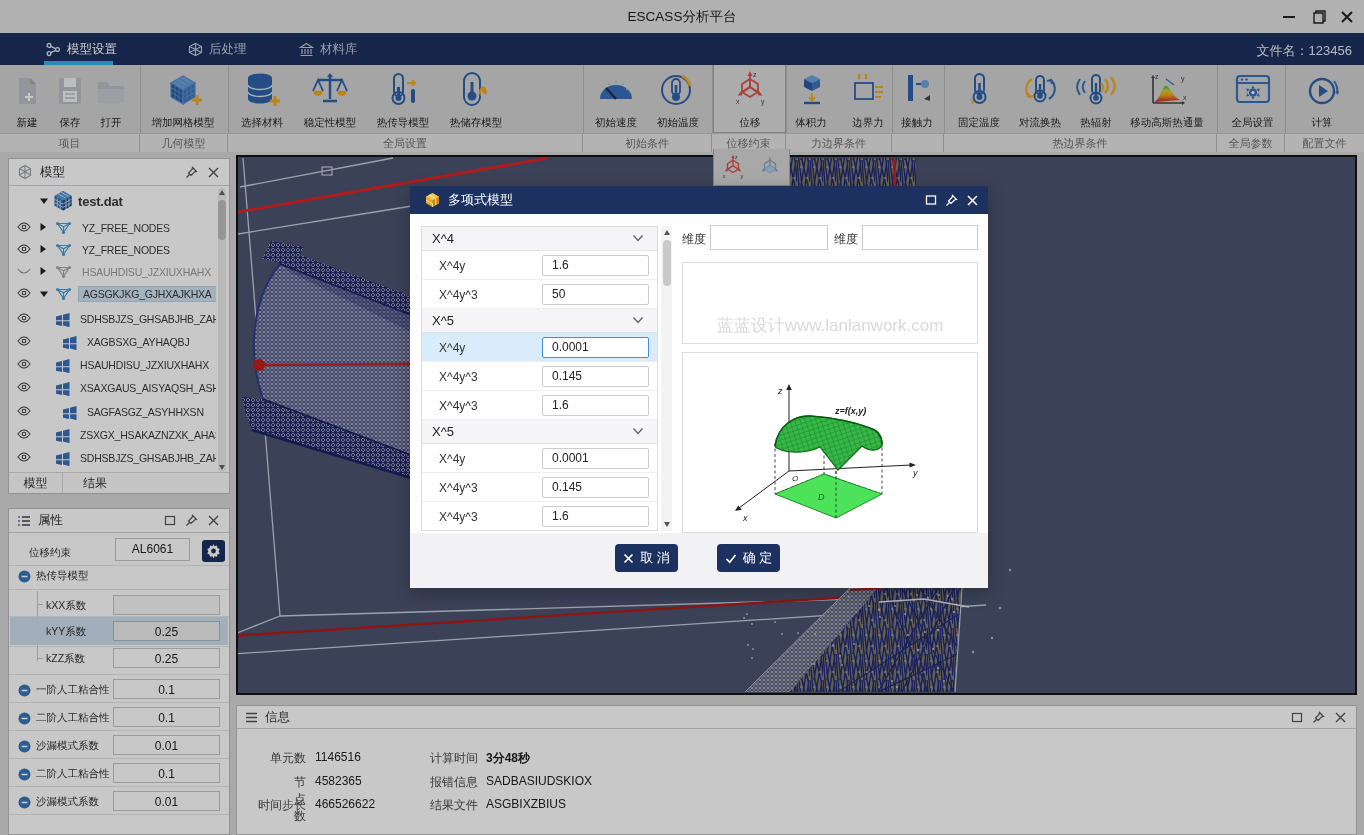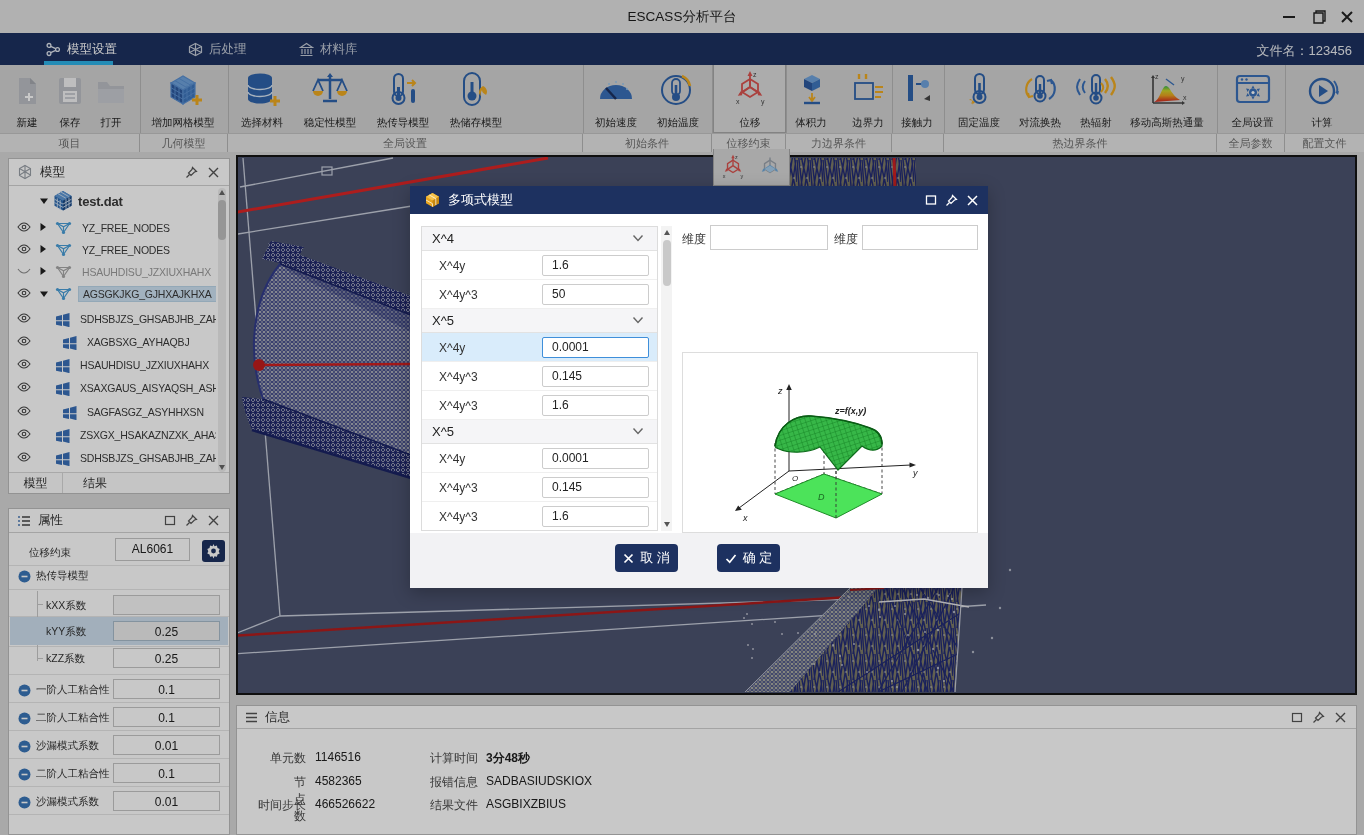--- a/index.html
+++ b/index.html
@@ -1073,20 +1073,23 @@
   </div>
   <div id="dscroll">
     <div style="position:absolute;left:2.5px;top:4px;width:0;height:0;border-left:3px solid transparent;border-right:3px solid transparent;border-bottom:5px solid #555;"></div>
     <div style="position:absolute;left:1.5px;top:14px;width:8px;height:46px;background:#c9c9c9;border-radius:4px;"></div>
     <div style="position:absolute;left:2.5px;bottom:4px;width:0;height:0;border-left:3px solid transparent;border-right:3px solid transparent;border-top:5px solid #555;"></div>
   </div>
   <div class="dimlabel" style="left:272px;">维度</div>
   <div class="diminput" style="left:300px; width:118px;"></div>
   <div class="dimlabel" style="left:424px;">维度</div>
   <div class="diminput" style="left:452px; width:116px;"></div>
+  <div id="wmbox">
+      <span>蓝蓝设计www.lanlanwork.com</span>
+    </div>
   <div id="plotbox">
     <svg width="294" height="179" viewBox="0 0 294 179">
       <g stroke="#222" stroke-width="1" fill="none">
         <line x1="106" y1="118" x2="106" y2="36"></line>
         <line x1="106" y1="118" x2="228" y2="112"></line>
         <line x1="106" y1="118" x2="56" y2="155"></line>
       </g>
       <path d="M106 31l2.8 6h-5.6z" fill="#222"></path>
       <path d="M233 112l-6.5-2.6v5.2z" fill="#222"></path>
       <path d="M52 158l6.8-1.2-3.6-4.4z" fill="#222"></path>

